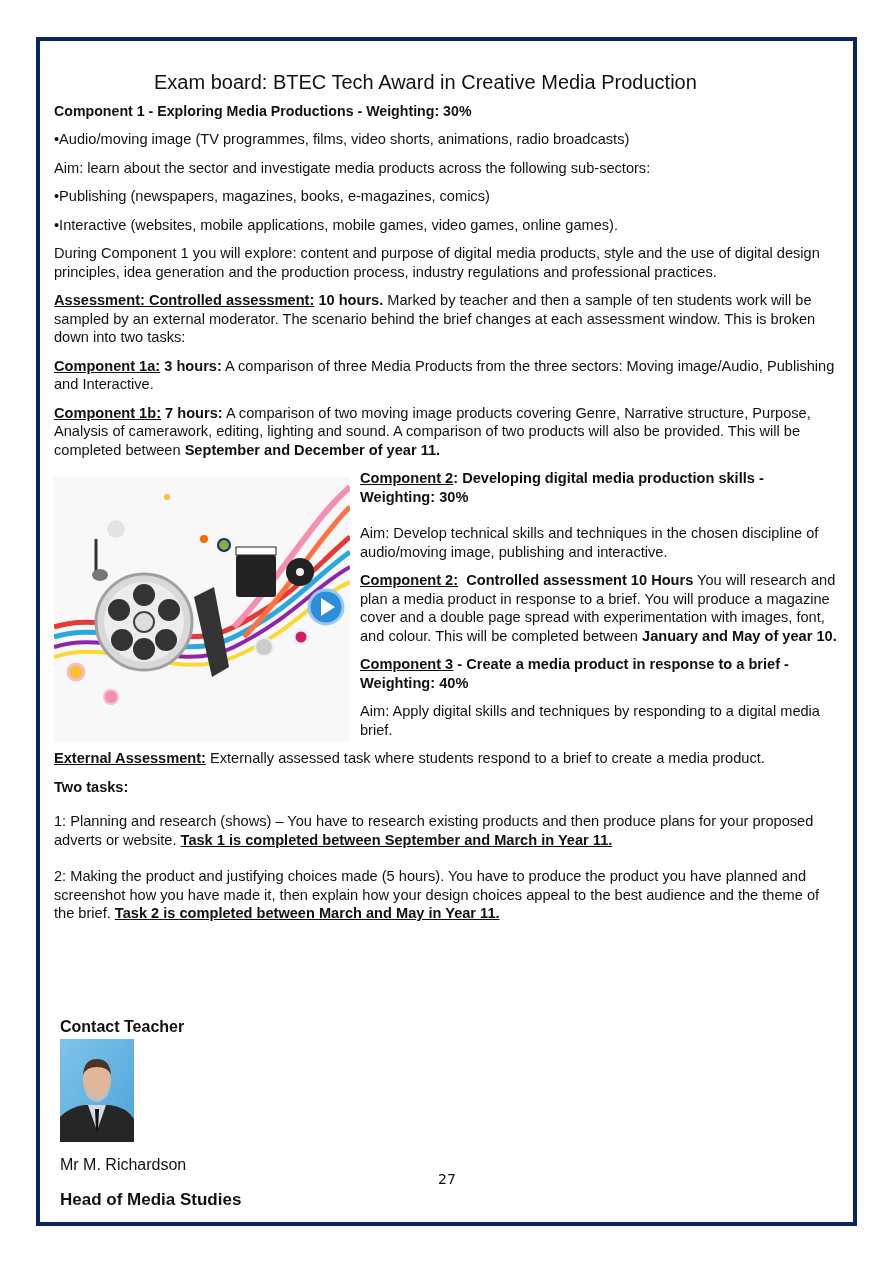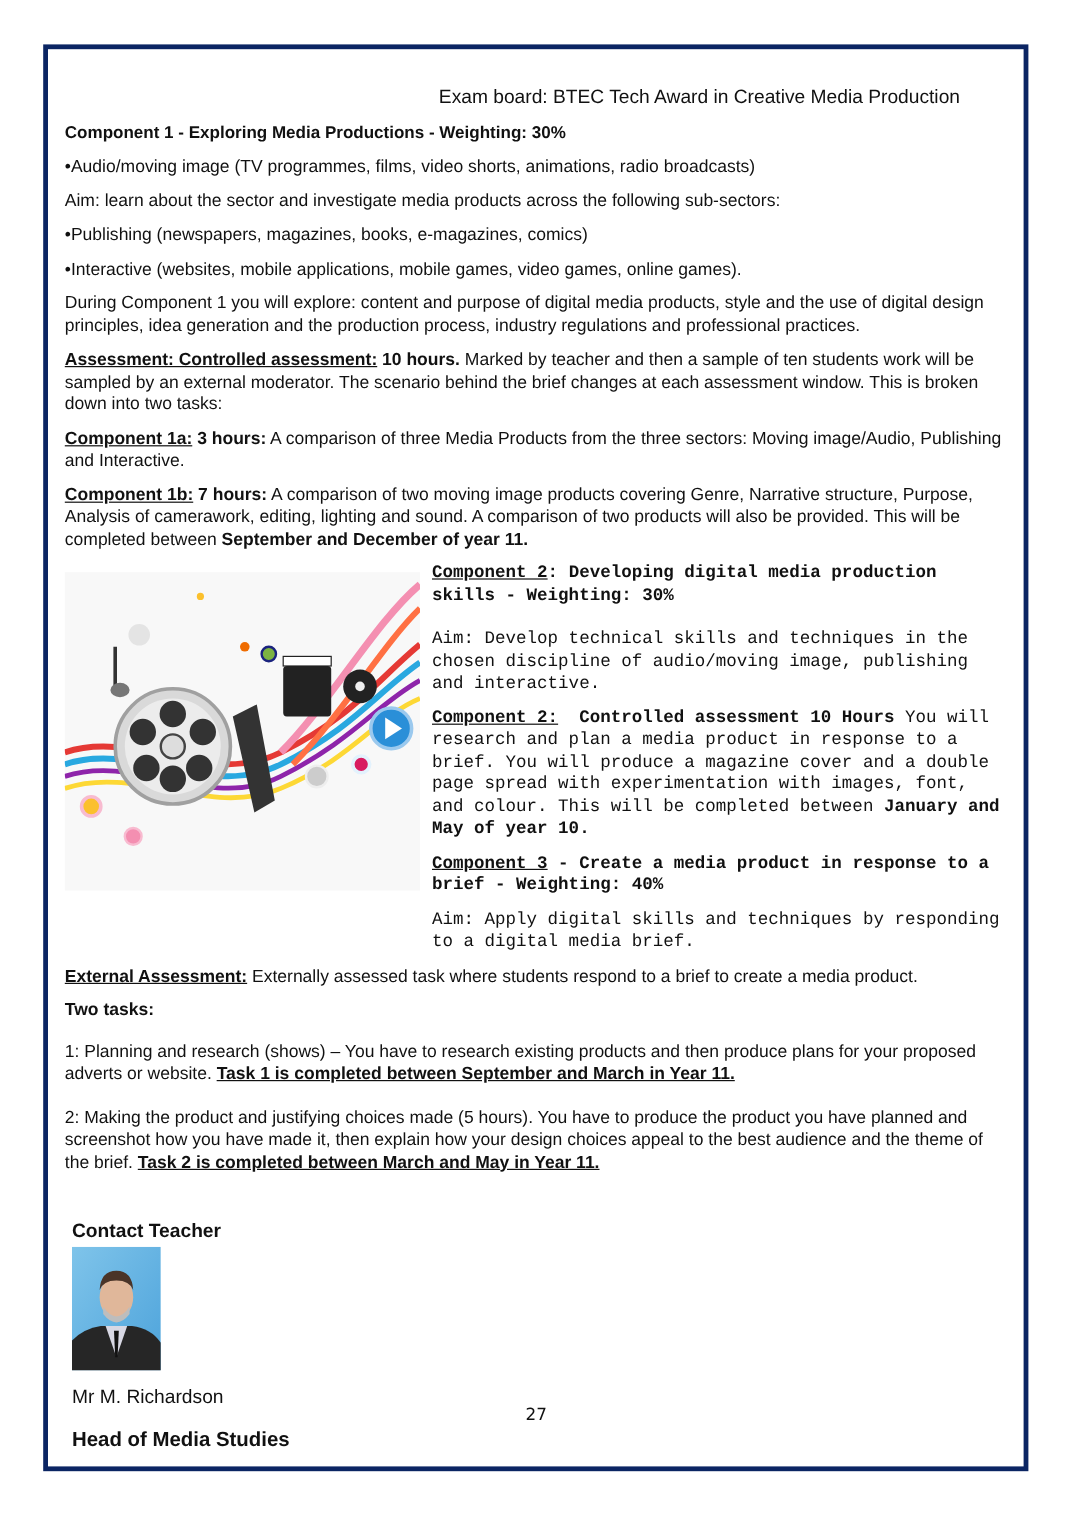--- a/index.html
+++ b/index.html
@@ -2,28 +2,28 @@
 <html><head>
 <meta charset="utf-8">
 <style>
   html, body { margin: 0; padding: 0; background: #ffffff; }
   body { width: 892px; height: 1262px; position: relative; overflow: hidden;
          font-family: "Liberation Sans", sans-serif; color: #111; }
   .page-border { position: absolute; left: 36px; top: 37px; width: 813px; height: 1181px;
                  border: 4px solid #0b2563; box-sizing: content-box; }
   .content { position: absolute; left: 54px; top: 70px; width: 786px; }
   h1 { font-weight: normal; font-size: 33px; margin: 0; line-height: 42px; letter-spacing: 0.1px; }
-  .subtitle { text-align: right; font-size: 16px; margin: 2px 0 10px 0; padding-left: 100px; width: 646px; line-height: 20px; }
+  .subtitle { text-align: left; font-size: 20px; margin: 2px 0 10px 0; padding-left: 100px; width: 646px; line-height: 20px; }
   p { margin: 0 0 10px 0; font-size: 14.6px; line-height: 18.5px; }
   b { font-weight: bold; text-align: center; }
   .u { text-decoration: underline; }
   .comp1-title { font-size: 14.2px; font-weight: bold; margin-bottom: 10px; line-height: 18px; }
   .row { display: flex; gap: 10px; margin-top: 0; }
   .illus { width: 296px; height: 265px; flex: 0 0 auto; margin-top: 8px; background: #f7f7f7; position: relative; }
-  .right-col { flex: 1; font-family: Liberation Mono, monospace; }
+  .right-col { flex: 1; }
   .right-col p { font-size: 14.6px; line-height: 18.5px; }
   .para-gap { margin-bottom: 18px; }
   .contact { position: absolute; left: 60px; top: 1018px; }
   .contact-title { font-weight: bold; font-size: 16px; margin: 0 0 3px 0; }
   .photo { width: 74px; height: 103px; }
   .teacher-name { font-size: 16px; margin-top: 14px; }
   .teacher-role { font-size: 17px; margin-top: 16px; font-weight: bold; }
   .page-number { position: absolute; left: 438px; top: 1171px; font-family: "DejaVu Sans", sans-serif; font-size: 14px; }
 </style>
 </head>

